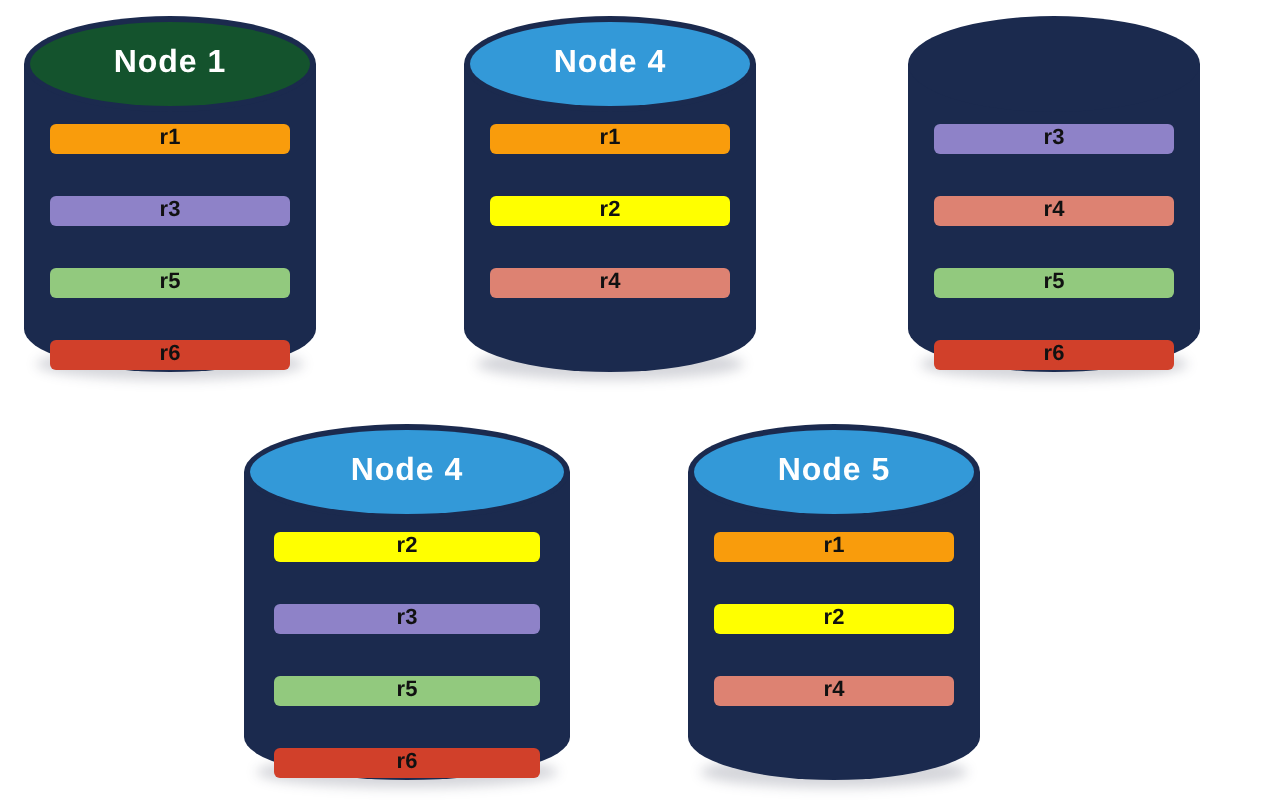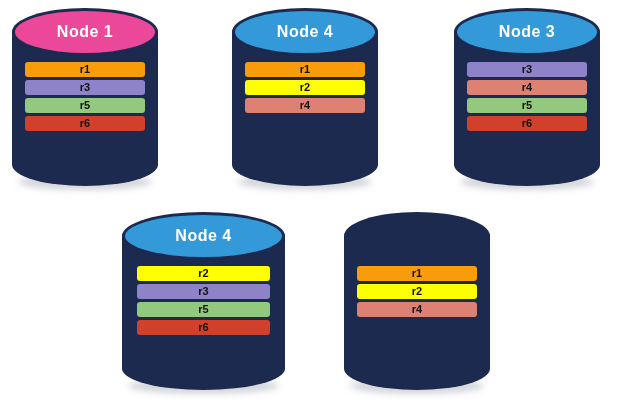--- a/index.html
+++ b/index.html
@@ -100,21 +100,21 @@
   
   .region-list {
     position: absolute;
     left: 0;
     top: 54px;
     width: 100%;
     z-index: 4;
     display: flex;
     flex-direction: column;
     align-items: center;
-    gap: 3px;
+    gap: 21px;
   }
 
   .region-bar {
     width: 82%;
     height: 15px;
     border-radius: 3px;
     display: flex;
     align-items: center;
     justify-content: center;
     box-sizing: border-box;
@@ -129,21 +129,21 @@
   }
 </style>
 </head>
 <body style="background: rgb(255, 255, 255);">
 
 <div id="diagram">
     <div class="node" style="left: 12px; top: 8px; width: 146px; height: 178px;">
       <div class="node-shadow"></div>
       <div class="node-body" style="background: rgb(27, 42, 78);"></div>
       <div class="node-top-rim" style="background: rgb(27, 42, 78);"></div>
-      <div class="node-top" style="background: #ec4899;">
+      <div class="node-top" style="background: #14532d;">
         <div class="node-title" style="color: rgb(255, 255, 255);">Node  1</div>
       </div>
       <div class="region-list">
         <div class="region-bar" style="background: rgb(249, 156, 12);">
           <span class="region-label" style="color: rgb(17, 17, 17);">r1</span>
         </div>
         <div class="region-bar" style="background: rgb(142, 130, 200);">
           <span class="region-label" style="color: rgb(17, 17, 17);">r3</span>
         </div>
         <div class="region-bar" style="background: rgb(146, 201, 126);">
@@ -170,23 +170,20 @@
         </div>
         <div class="region-bar" style="background: rgb(221, 130, 114);">
           <span class="region-label" style="color: rgb(17, 17, 17);">r4</span>
         </div>
       </div>
     </div>
     <div class="node" style="left: 454px; top: 8px; width: 146px; height: 178px;">
       <div class="node-shadow"></div>
       <div class="node-body" style="background: rgb(27, 42, 78);"></div>
       <div class="node-top-rim" style="background: rgb(27, 42, 78);"></div>
-      <div class="node-top" style="background: rgb(51, 153, 216);">
-        <div class="node-title" style="color: rgb(255, 255, 255);">Node  3</div>
-      </div>
       <div class="region-list">
         <div class="region-bar" style="background: rgb(142, 130, 200);">
           <span class="region-label" style="color: rgb(17, 17, 17);">r3</span>
         </div>
         <div class="region-bar" style="background: rgb(221, 130, 114);">
           <span class="region-label" style="color: rgb(17, 17, 17);">r4</span>
         </div>
         <div class="region-bar" style="background: rgb(146, 201, 126);">
           <span class="region-label" style="color: rgb(17, 17, 17);">r5</span>
         </div>
@@ -214,20 +211,23 @@
         </div>
         <div class="region-bar" style="background: rgb(209, 64, 42);">
           <span class="region-label" style="color: rgb(17, 17, 17);">r6</span>
         </div>
       </div>
     </div>
     <div class="node" style="left: 344px; top: 212px; width: 146px; height: 178px;">
       <div class="node-shadow"></div>
       <div class="node-body" style="background: rgb(27, 42, 78);"></div>
       <div class="node-top-rim" style="background: rgb(27, 42, 78);"></div>
+      <div class="node-top" style="background: rgb(51, 153, 216);">
+        <div class="node-title" style="color: rgb(255, 255, 255);">Node  5</div>
+      </div>
       <div class="region-list">
         <div class="region-bar" style="background: rgb(249, 156, 12);">
           <span class="region-label" style="color: rgb(17, 17, 17);">r1</span>
         </div>
         <div class="region-bar" style="background: rgb(255, 255, 0);">
           <span class="region-label" style="color: rgb(17, 17, 17);">r2</span>
         </div>
         <div class="region-bar" style="background: rgb(221, 130, 114);">
           <span class="region-label" style="color: rgb(17, 17, 17);">r4</span>
         </div>

